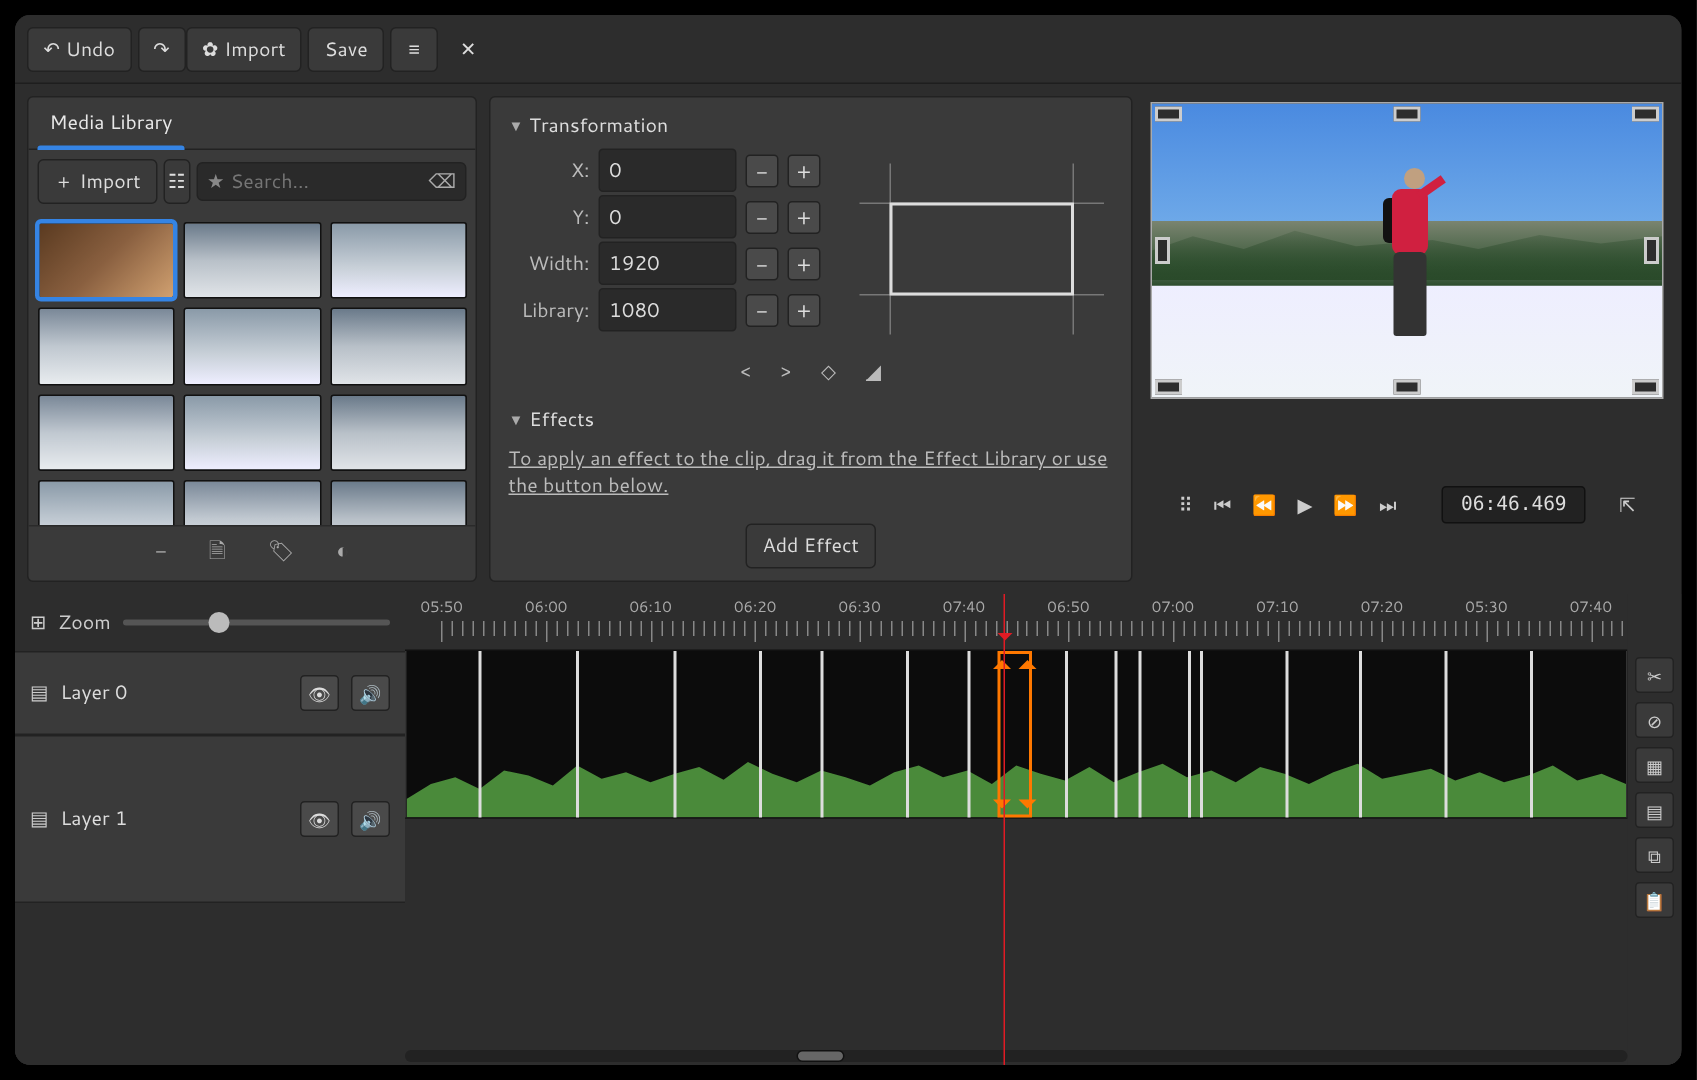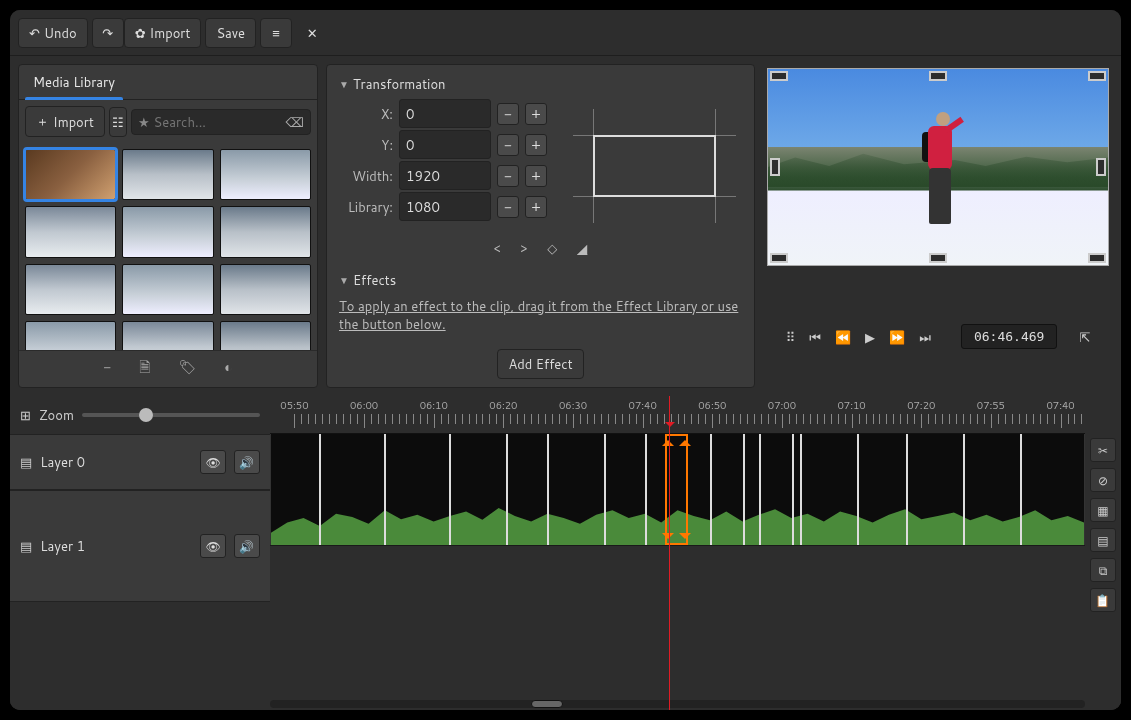--- a/index.html
+++ b/index.html
@@ -424,21 +424,21 @@
               <div class="tick major" style="left: 79.9091%; top: 14px;"></div>
               <div class="tick" style="left: 80.7636%; top: 14px;"></div>
               <div class="tick" style="left: 81.6182%; top: 14px;"></div>
               <div class="tick" style="left: 82.4727%; top: 14px;"></div>
               <div class="tick" style="left: 83.3273%; top: 14px;"></div>
               <div class="tick" style="left: 84.1818%; top: 14px;"></div>
               <div class="tick" style="left: 85.0364%; top: 14px;"></div>
               <div class="tick" style="left: 85.8909%; top: 14px;"></div>
               <div class="tick" style="left: 86.7455%; top: 14px;"></div>
               <div class="tick" style="left: 87.6%; top: 14px;"></div>
-              <div class="tick-label" style="left: 88.4545%;">07:55</div>
+              <div class="tick-label" style="left: 88.4545%;">05:30</div>
               <div class="tick major" style="left: 88.4545%; top: 14px;"></div>
               <div class="tick" style="left: 89.3091%; top: 14px;"></div>
               <div class="tick" style="left: 90.1636%; top: 14px;"></div>
               <div class="tick" style="left: 91.0182%; top: 14px;"></div>
               <div class="tick" style="left: 91.8727%; top: 14px;"></div>
               <div class="tick" style="left: 92.7273%; top: 14px;"></div>
               <div class="tick" style="left: 93.5818%; top: 14px;"></div>
               <div class="tick" style="left: 94.4364%; top: 14px;"></div>
               <div class="tick" style="left: 95.2909%; top: 14px;"></div>
               <div class="tick" style="left: 96.1455%; top: 14px;"></div>

